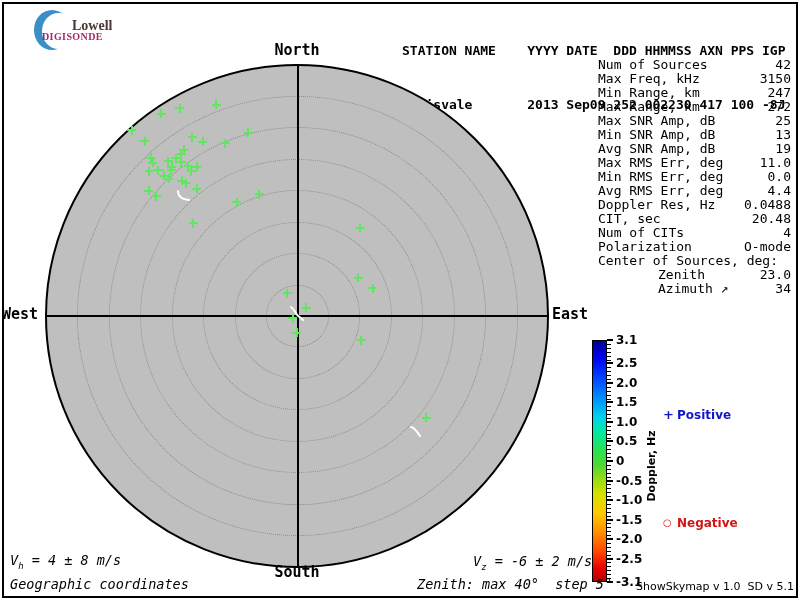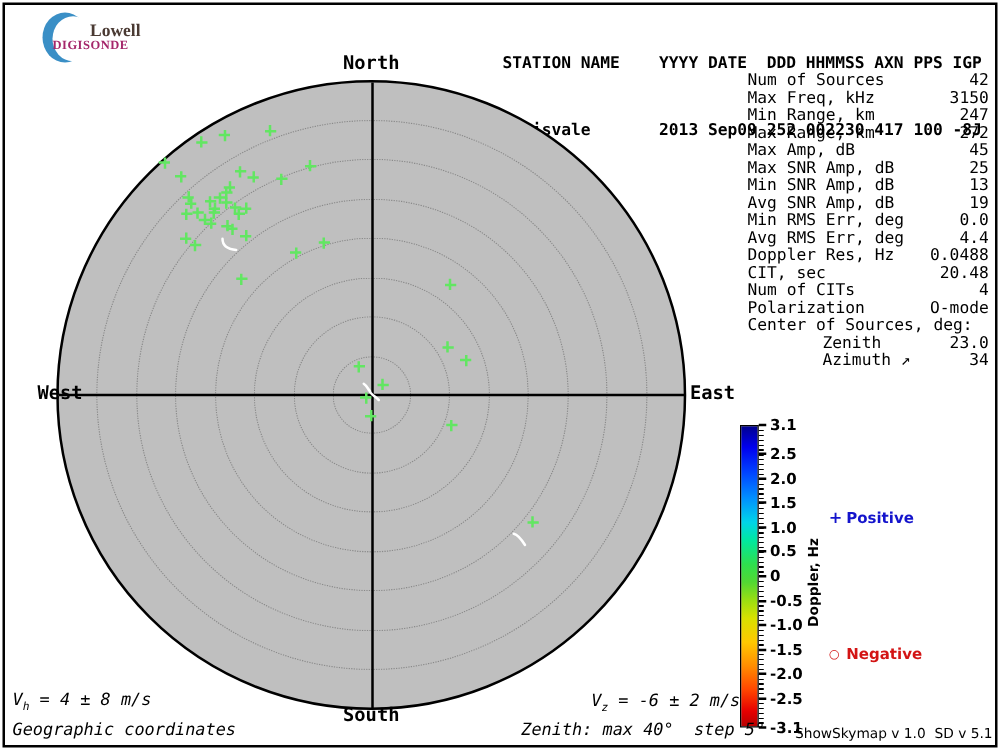--- a/index.html
+++ b/index.html
@@ -36,21 +36,21 @@
   .ring{position:absolute;border:1px dotted #8a8a8a;border-radius:50%;box-sizing:border-box;}
   .axis-h{position:absolute;left:47px;top:315px;width:501px;height:1.5px;background:#000;}
   .axis-v{position:absolute;left:297px;top:66px;width:1.5px;height:501px;background:#000;}
   .marker{position:absolute;width:9px;height:9px;}
   .marker::before{content:"";position:absolute;left:0;top:3.6px;width:9px;height:1.8px;background:var(--mk);}
   .marker::after{content:"";position:absolute;left:3.6px;top:0;width:1.8px;height:9px;background:var(--mk);}
   .compass{position:absolute;font-weight:bold;font-size:15px;
         font-family:"DejaVu Sans Mono","Liberation Mono",monospace;}
   .c-n{left:297px;top:41px;transform:translateX(-50%);}
   .c-s{left:297px;top:563px;transform:translateX(-50%);}
-  .c-w{left:2px;top:305px;width:24px;text-align:left;margin-left:28px;}
+  .c-w{left:2px;top:305px;width:24px;text-align:left;}
   .c-e{left:552px;top:305px;}
   .overlay{position:absolute;left:0;top:0;pointer-events:none;}
 
   
   .cbar{position:absolute;left:592px;top:340px;width:15px;height:242px;
         border:1px solid #000;box-sizing:border-box;}
   .cbar-minor{position:absolute;left:607px;top:340px;width:4px;height:242px;
         background:repeating-linear-gradient(to bottom,#000 0 1px,transparent 1px 3.9px);}
   .cbar-tick{position:absolute;width:6px;height:2px;background:#000;left:607px;}
   .cbar-lbl{position:absolute;left:616px;transform:translateY(-50%);
@@ -88,24 +88,24 @@
 <div class="hdr mono">
   <div>STATION NAME    YYYY DATE  DDD HHMMSS AXN PPS IGP</div>
   <div>Louisvale       2013 Sep09 252 002230 417 100 -8J</div>
 </div>
 
 <div class="stats" id="stats">
     <div class="stat-row"><span>Num of Sources</span><span>42</span></div>
     <div class="stat-row"><span>Max Freq, kHz</span><span>3150</span></div>
     <div class="stat-row"><span>Min Range, km</span><span>247</span></div>
     <div class="stat-row"><span>Max Range, km</span><span>272</span></div>
-    <div class="stat-row"><span>Max Amp, dB</span><span>45</span></div>
     <div class="stat-row"><span>Max SNR Amp, dB</span><span>25</span></div>
     <div class="stat-row"><span>Min SNR Amp, dB</span><span>13</span></div>
     <div class="stat-row"><span>Avg SNR Amp, dB</span><span>19</span></div>
+    <div class="stat-row"><span>Max RMS Err, deg</span><span>11.0</span></div>
     <div class="stat-row"><span>Min RMS Err, deg</span><span>0.0</span></div>
     <div class="stat-row"><span>Avg RMS Err, deg</span><span>4.4</span></div>
     <div class="stat-row"><span>Doppler Res, Hz</span><span>0.0488</span></div>
     <div class="stat-row"><span>CIT, sec</span><span>20.48</span></div>
     <div class="stat-row"><span>Num of CITs</span><span>4</span></div>
     <div class="stat-row"><span>Polarization</span><span>O-mode</span></div>
     <div class="stat-row"><span>Center of Sources, deg:</span><span></span></div>
     <div class="stat-row indent"><span>Zenith</span><span>23.0</span></div>
     <div class="stat-row indent"><span>Azimuth ↗</span><span>34</span></div>
   </div>

